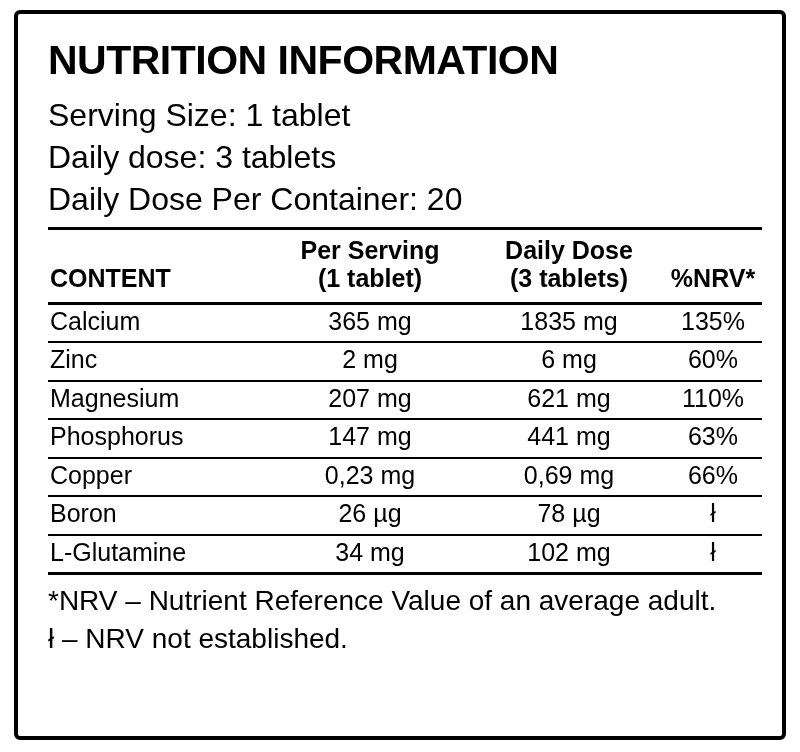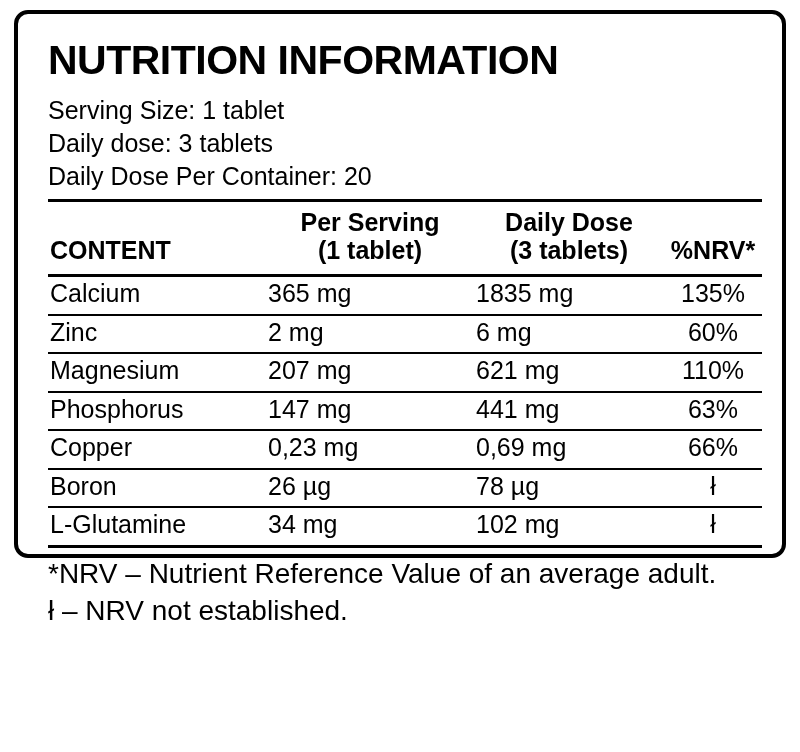--- a/index.html
+++ b/index.html
@@ -12,42 +12,42 @@
     height: 752px;
     font-family: "Liberation Sans", sans-serif;
     color: #000000;
     overflow: hidden;
   }
   .panel {
     position: absolute;
     left: 14px;
     top: 10px;
     width: 772px;
-    height: 548px;
+    height: 730px;
     border: 4px solid #000000;
-    border-radius: 14px;
+    border-radius: 6px;
     box-sizing: border-box;
     background: #ffffff;
   }
   .inner {
     position: absolute;
     left: 30px;
     top: 18px;
     right: 26px;
   }
   .title {
     font-size: 41px;
     font-weight: bold;
     letter-spacing: -0.5px;
     line-height: 1.0;
     margin: 8px 0 10px 0;
     white-space: nowrap;
   }
   .serving-lines {
-    font-size: 25px;
+    font-size: 32px;
     line-height: 1.32;
     margin-bottom: 6px;
     margin-top: 13px;
   }
   .serving-lines div {
     white-space: nowrap;
   }
   table.nutri {
     border-collapse: collapse;
     width: 714px;
@@ -81,21 +81,21 @@
     border-top: 3px solid #000;
     border-bottom: 3px solid #000;
   }
   table.nutri tbody td {
     font-size: 25px;
     padding: 3px 2px 6px 2px;
     border-bottom: 2px solid #000;
     line-height: 1.1;
   }
   td.name { text-align: left; }
-  td.val  { text-align: left; margin-top: 32px; }
+  td.val  { text-align: center; margin-top: 32px; }
   td.nrv  { text-align: center; }
   tbody tr:last-child td {
     border-bottom: 3px solid #000;
   }
   .footnotes {
     font-size: 28px;
     line-height: 1.35;
     margin-top: 7px;
   }
   .footnotes div {

